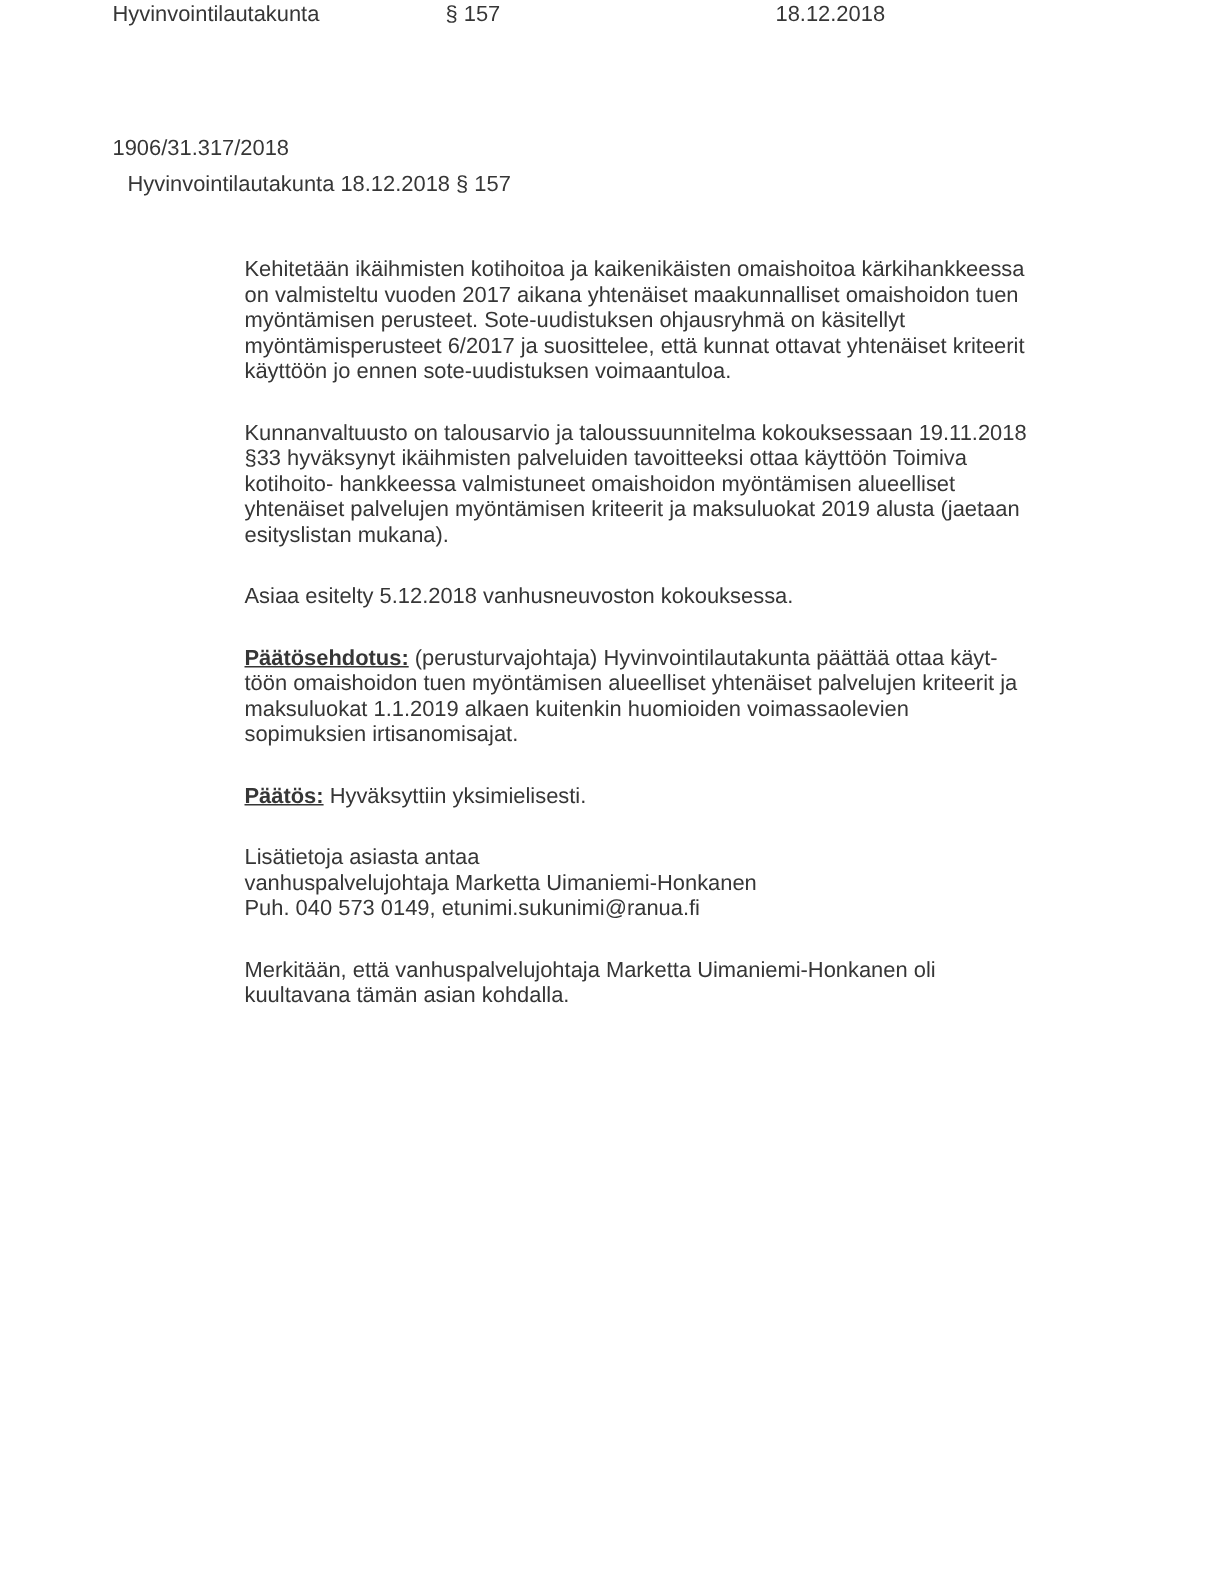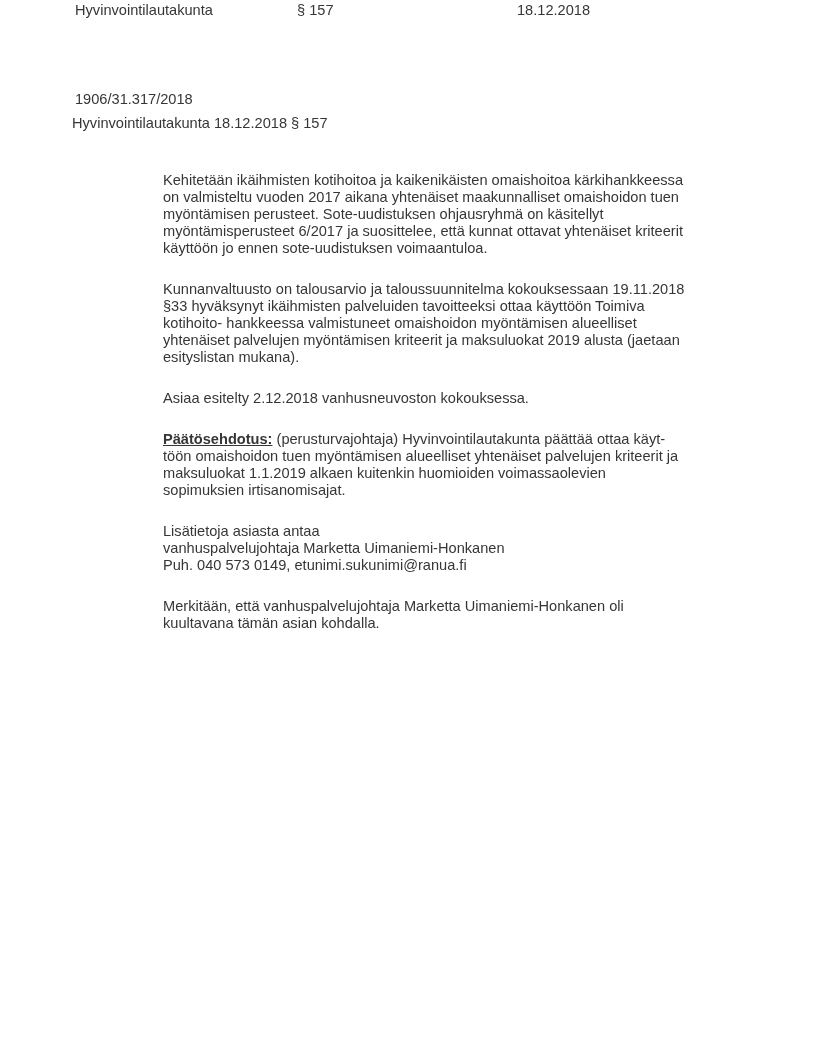--- a/index.html
+++ b/index.html
@@ -28,21 +28,21 @@
     left: 75px;
     top: 37px;
     margin: 0;
     font-size: 16px;
     line-height: 19px;
     font-weight: bold;
     color: #2e2e2e;
     white-space: nowrap;
   }
   .case-number { position: absolute; left: 75px; top: 79px; white-space: nowrap; margin-top: 12px; }
-  .meeting-ref { position: absolute; left: 72px; top: 115px; white-space: nowrap; }
+  .meeting-ref { position: absolute; left: 85px; top: 115px; white-space: nowrap; }
 
   .body-block {
     position: absolute;
     left: 163px;
     top: 172px;
     width: 620px;
   }
   .para {
     margin: 0 0 24px 0;
     white-space: pre-line;
@@ -78,27 +78,28 @@
 myöntämisperusteet 6/2017 ja suosittelee, että kunnat ottavat yhtenäiset kriteerit
 käyttöön jo ennen sote-uudistuksen voimaantuloa.</p>
 
     <p class="para">Kunnanvaltuusto on talousarvio ja taloussuunnitelma kokouksessaan 19.11.2018
 §33 hyväksynyt ikäihmisten palveluiden tavoitteeksi ottaa käyttöön Toimiva
 kotihoito- hankkeessa valmistuneet omaishoidon myöntämisen alueelliset
 yhtenäiset palvelujen myöntämisen kriteerit ja maksuluokat 2019 alusta (jaetaan
 esityslistan mukana).</p>
 
 
-    <p class="para">Asiaa esitelty 2.12.2018 vanhusneuvoston kokouksessa.</p>
+    <p class="para">Asiaa esitelty 5.12.2018 vanhusneuvoston kokouksessa.</p>
 
     <p class="para"><span class="lead">Päätösehdotus:</span><span class="pre"> (perusturvajohtaja) Hyvinvointilautakunta päättää ottaa käyt-
 töön omaishoidon tuen myöntämisen alueelliset yhtenäiset palvelujen kriteerit ja
 maksuluokat 1.1.2019 alkaen kuitenkin huomioiden voimassaolevien
 sopimuksien irtisanomisajat.</span></p>
 
+    <p class="para"><span class="lead">Päätös:</span><span class="pre"> Hyväksyttiin yksimielisesti.</span></p>
 
     <p class="para">Lisätietoja asiasta antaa
 vanhuspalvelujohtaja Marketta Uimaniemi-Honkanen
 Puh. 040 573 0149, etunimi.sukunimi@ranua.fi</p>
 
     <p class="para">Merkitään, että vanhuspalvelujohtaja Marketta Uimaniemi-Honkanen oli
 kuultavana tämän asian kohdalla.</p>
 
   </div>
 

